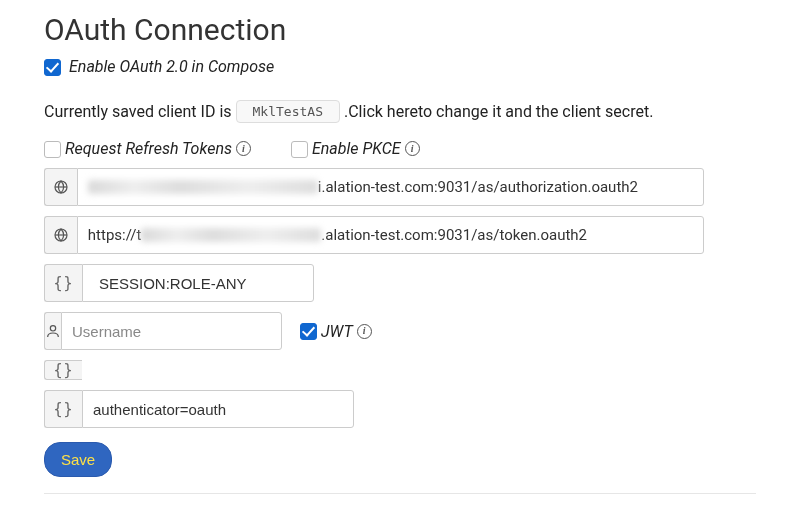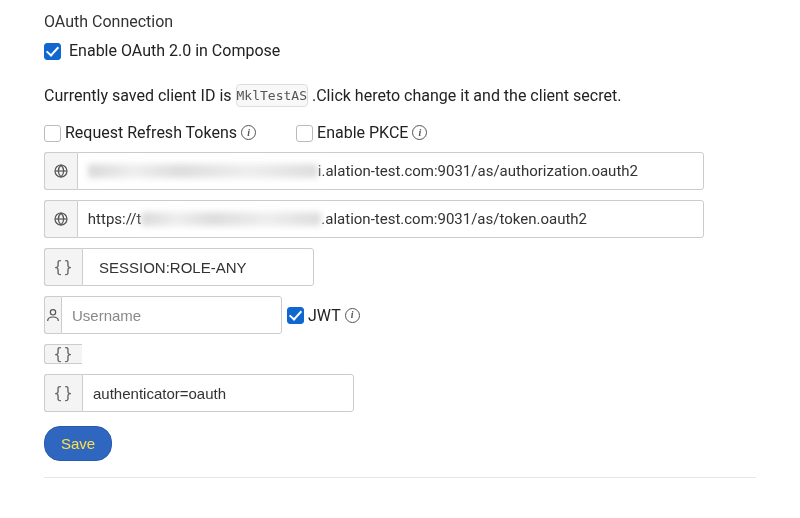--- a/index.html
+++ b/index.html
@@ -4,21 +4,21 @@
   <style>
     * { box-sizing: border-box; margin: 0; padding: 0; }
     body {
       font-family: -apple-system, BlinkMacSystemFont, "Segoe UI", Roboto, Helvetica, Arial, sans-serif;
       font-size: 16px;
       color: #333;
       padding: 12px 44px;
       width: 800px;
     }
     h2.section-title {
-      font-size: 16px;
+      font-size: 30px;
       font-weight: 400;
       color: #333;
       margin-bottom: 10px;
     }
     .row { display: flex; align-items: center; margin-bottom: 12px; gap: 8px; }
     .row.tight { margin-bottom: 8px; }
 
     .chk {
       appearance: none;
       width: 17px;
@@ -37,30 +37,30 @@
     }
     .chk.checked::after {
       content: "";
       position: absolute;
       left: 4px; top: 0px;
       width: 5px; height: 10px;
       border: solid #fff;
       border-width: 0 2px 2px 0;
       transform: rotate(42deg);
     }
-    .chk-label { font-size: 16px; color: #222; }
+    .chk-label { font-size: 16px; color: #222; font-style: italic; }
 
     .desc { font-size: 16px; color: #222; margin-bottom: 16px; display: flex; align-items: center; flex-wrap: wrap; gap: 4px; margin-top: 24px; }
     .code-pill {
       font-family: ui-monospace, SFMono-Regular, Menlo, Consolas, monospace;
       font-size: 13px;
       background: #f8f8f8;
       border: 1px solid #ddd;
       border-radius: 4px;
-      padding: 3px 0;
+      padding: 3px 16px;
       color: #555;
     }
 
     .options-row { display: flex; align-items: center; gap: 40px; margin-bottom: 10px; }
     .opt { display: flex; align-items: center; gap: 4px; }
 
     .info-icon {
       width: 15px; height: 15px;
       border: 1.4px solid #555;
       border-radius: 50%;
@@ -103,21 +103,21 @@
     }
     .field input.text-input::placeholder { color: #888; }
 
     .w-full { width: 660px; }
     .w-306 { width: 270px; }
     .w-250 { width: 220px; }
     .field.w-306 input.text-input { width: 232px; padding-left: 16px; }
     .field.w-250 input.text-input { width: 272px; }
     .field.standalone input.text-input { width: 272px; }
 
-    .line { display: flex; align-items: center; gap: 23px; margin-bottom: 10px; }
+    .line { display: flex; align-items: center; gap: 36px; margin-bottom: 10px; }
 
     .globe-svg, .user-svg { width: 16px; height: 16px; }
     .braces { font-family: ui-monospace, Menlo, Consolas, monospace; font-size: 15px; color: #666; letter-spacing: 1px; }
 
     .blur-strip {
       display: inline-block;
       width: 230px; height: 14px;
       background: linear-gradient(90deg, #d9d9d9 0%, #eee 20%, #ddd 40%, #eee 70%, #ddd 100%);
       filter: blur(3px);
       border-radius: 3px;

